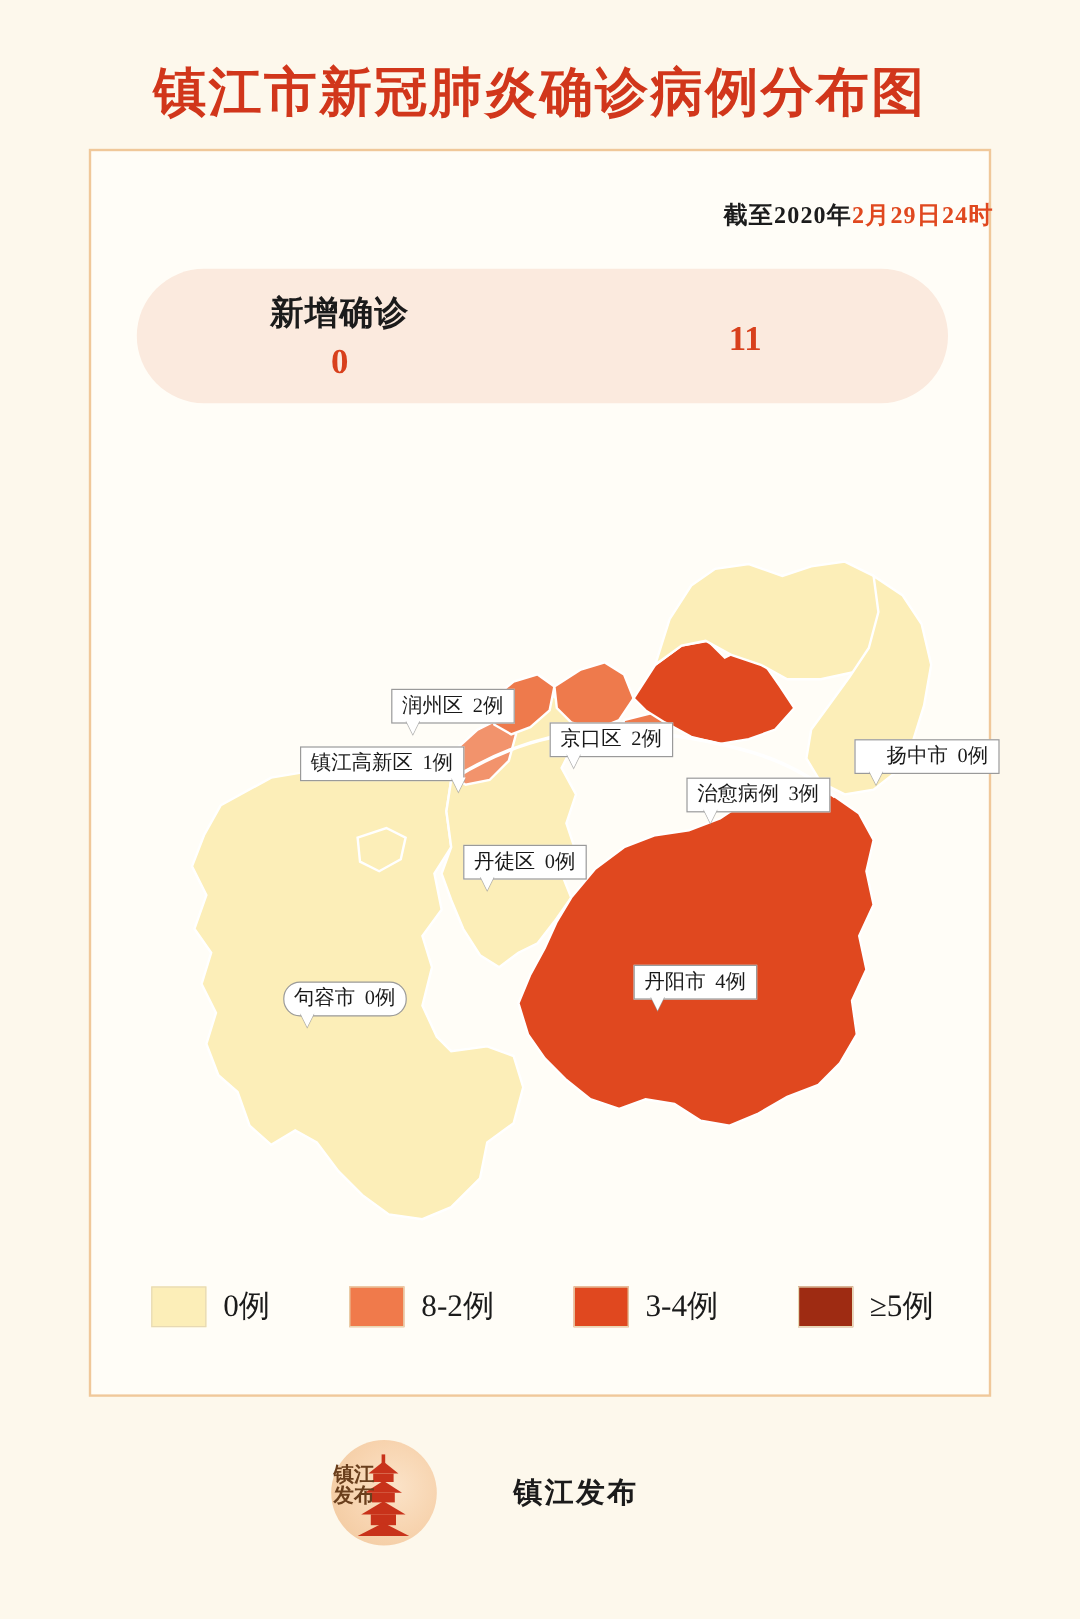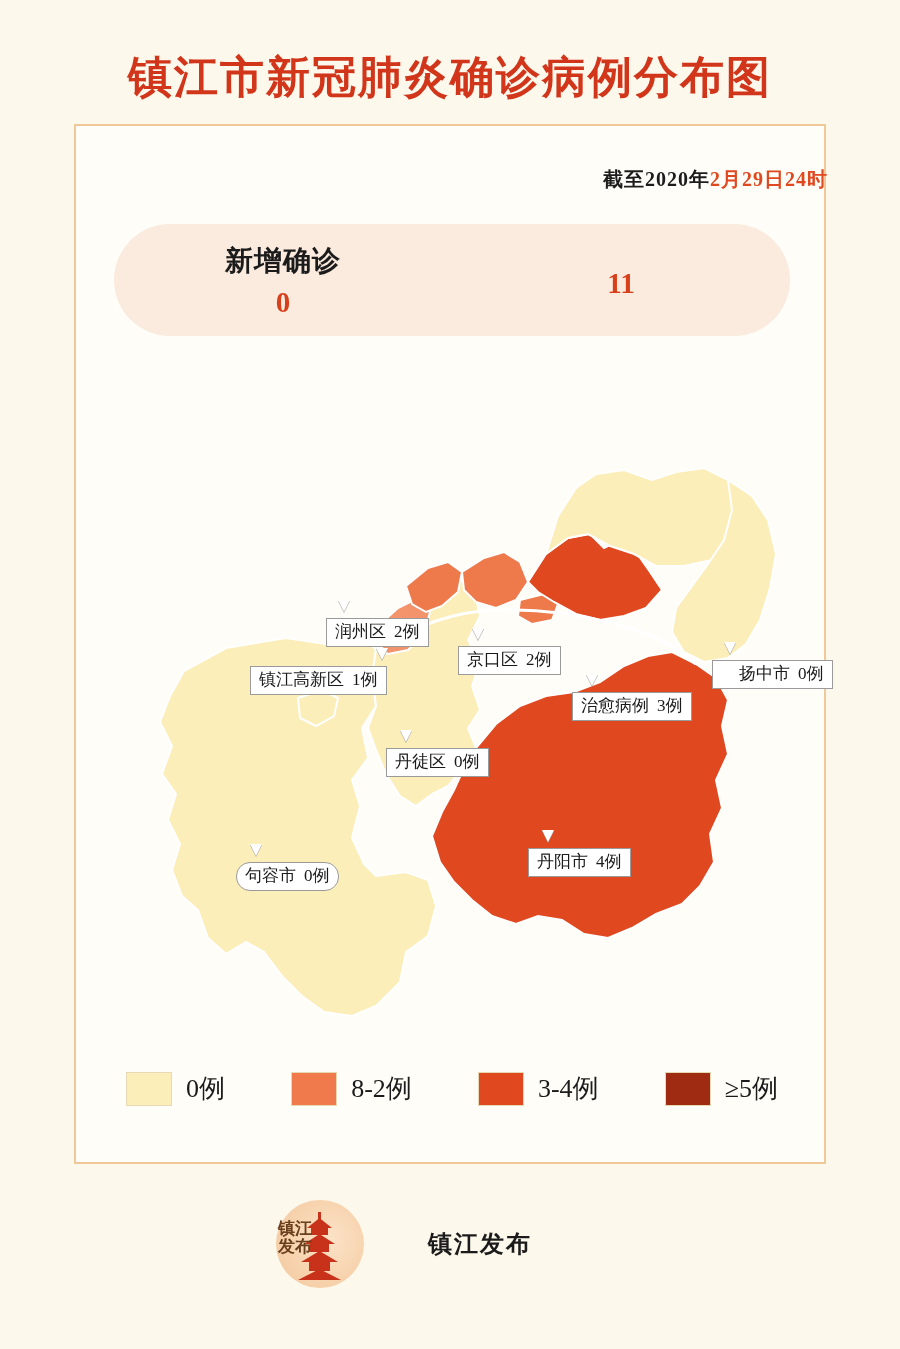--- a/index.html
+++ b/index.html
@@ -145,21 +145,20 @@
   .label {
     position: absolute;
     background: #ffffff;
     border: 1px solid #9a9a9a;
     padding: 3px 8px 4px 8px;
     font-family: "Liberation Serif", serif;
     font-size: 17px;
     color: #1a1a1a;
     white-space: nowrap;
     line-height: 1.15;
-    margin-top: 44px;
   }
   .label .num { margin-left: 8px; }
   .tail {
     position: absolute;
     width: 0; height: 0;
     border-left: 6px solid transparent;
     border-right: 6px solid transparent;
     border-top: 12px solid #ffffff;
     filter: drop-shadow(0 1px 0 #9a9a9a);
   }

